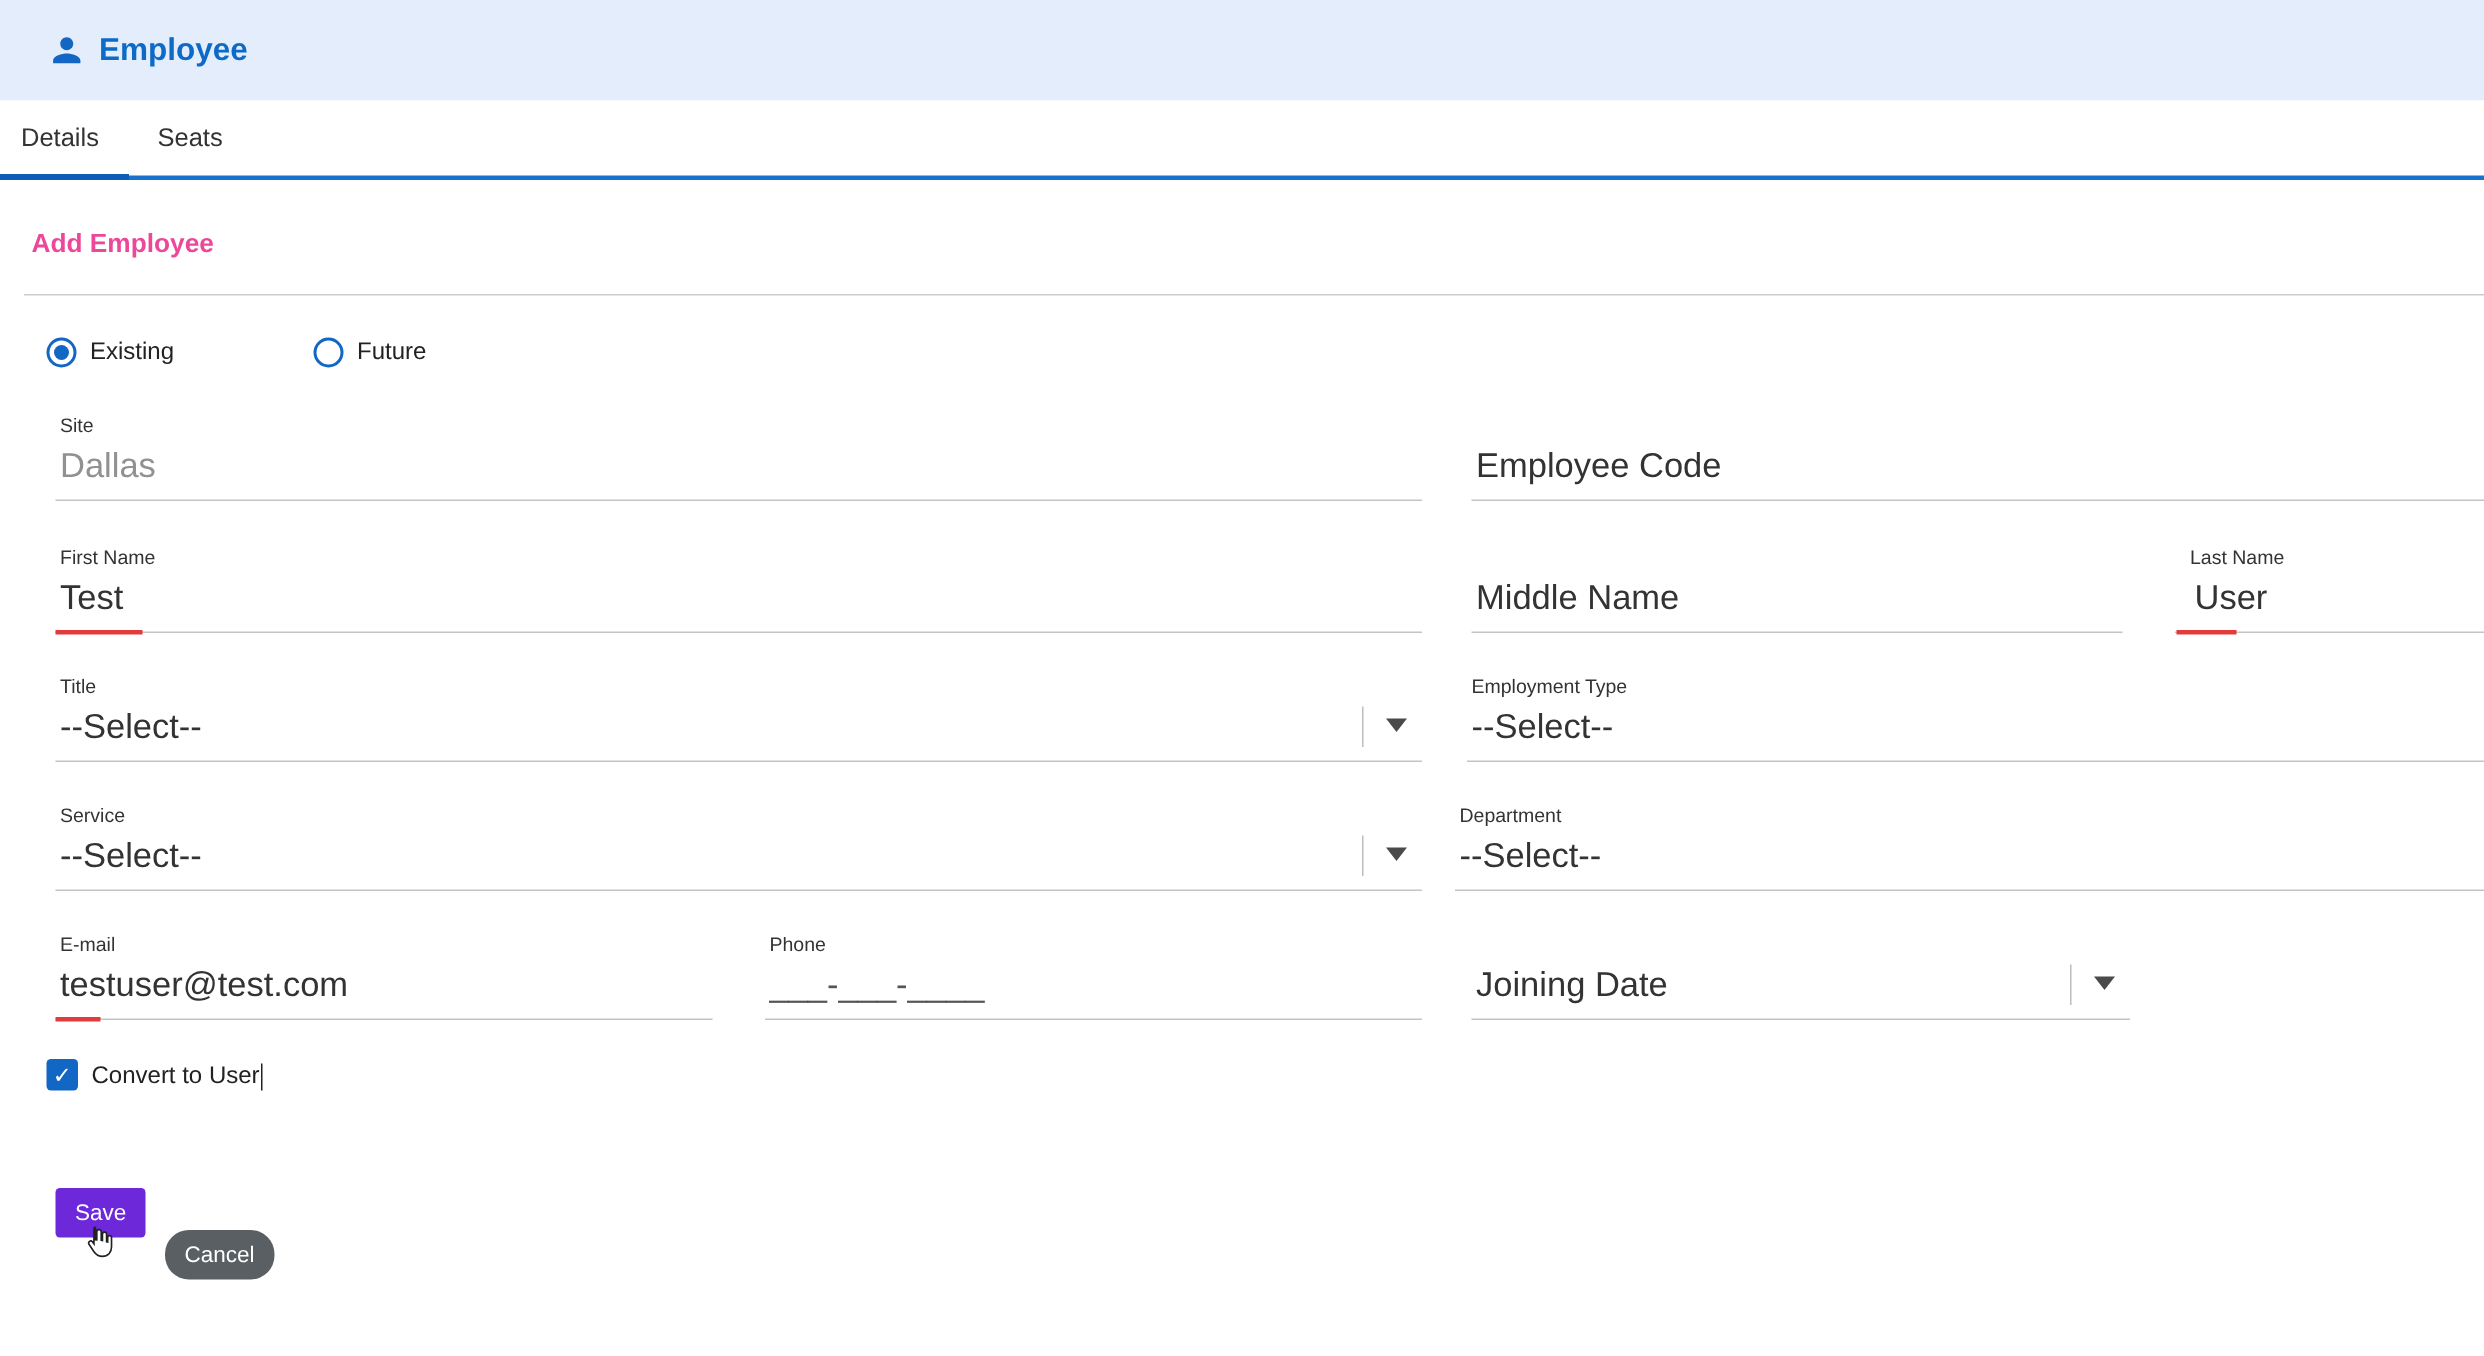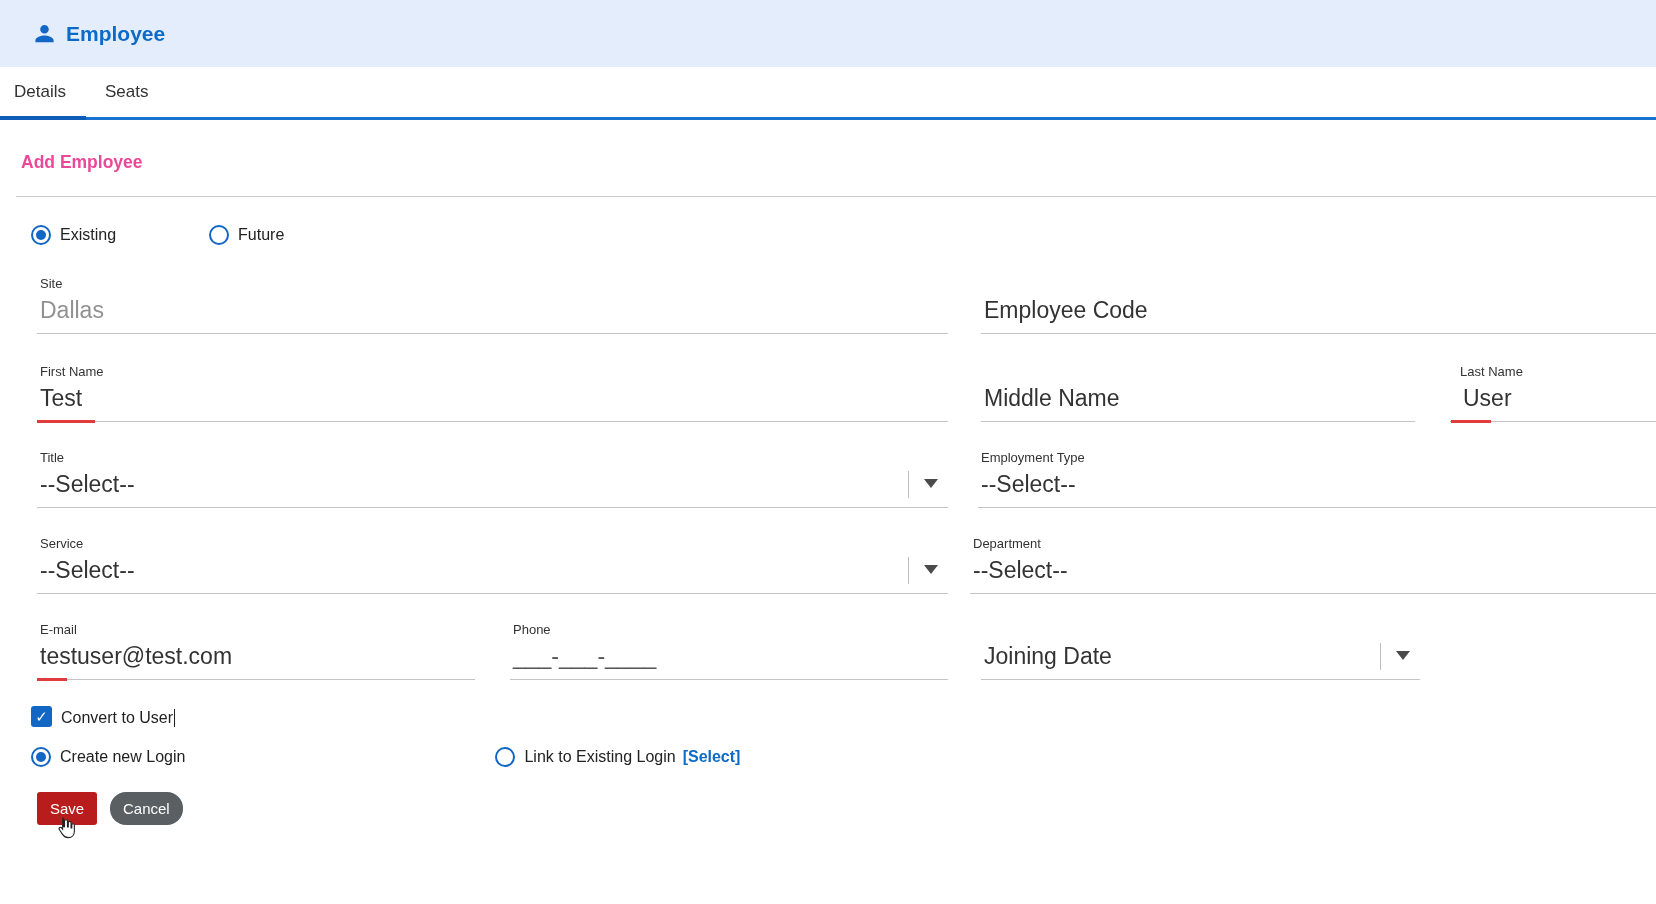--- a/index.html
+++ b/index.html
@@ -41,21 +41,21 @@
   .spacer { flex:1; }
   .dd { border-left:1px solid #bdbdbd; padding:1px 10px 3px 15px; align-self:stretch; display:flex; align-items:center; cursor:pointer; }
   .dd::after { content:""; width:0; height:0; border-left:7px solid transparent; border-right:7px solid transparent;
                border-top:9px solid #4a4a4a; }
   .red-mark { position:absolute; bottom:-1px; height:3px; background:#e23b3b; }
 
   
   .select-link { color:#0d6bc7; font-weight:bold; font-size:16px; margin-left:7px; cursor:pointer; }
   .btn { position:absolute; height:33px; border:none; border-radius:3px; color:#fff; font-size:15px;
          font-family:"Liberation Sans", sans-serif; padding:0 13px; cursor:pointer; }
-  .btn-save { left:37px; background:#b91c1c; }
+  .btn-save { left:37px; background:#6d28d9; }
   .btn-cancel { left:110px; background:#5a5f63; }
   .cursor-icon { position:absolute; left:54px; top:815px; }
 </style>
 </head>
 <body>
 
 <div class="app-header">
   <span style="display:inline-flex;">
     <svg width="23" height="23" viewBox="0 0 24 24">
         <path fill="#1266c4" d="M12 12c2.5 0 4.5-2 4.5-4.5S14.5 3 12 3 7.5 5 7.5 7.5 9.5 12 12 12zm0 2.2c-3.4 0-9.5 1.7-9.5 5V21h19v-1.8c0-3.3-6.1-5-9.5-5z"></path>
@@ -149,29 +149,22 @@
       <span class="dd"></span>
     </div>
   </div>
 
   <div class="radio-row" style="left:31px; top:586px;align-items:flex-end;">
     <span class="checkbox"></span>
     <span class="radio-label">Convert to User</span>
       <span class="caret"></span>
   </div>
 
-  <div class="radio-row" style="left:31px; top:627px;">
-    <span class="radio sel"></span>
-    <span class="radio-label">Create new Login</span>
-    <span class="radio" style="margin-left:310px;"></span>
-    <span class="radio-label">Link to Existing Login</span>
-    <span class="select-link">[Select]</span>
-  </div>
 
   <button class="btn btn-save" style="top:672px;">Save</button>
-  <button class="btn btn-cancel" style="top:672px;border-radius:16px;">Cancel</button>
+  <button class="btn btn-cancel" style="top:700px;border-radius:16px;">Cancel</button>
 </div>
 
 <span class="cursor-icon">
   <svg width="22" height="26" viewBox="0 0 24 26">
     <path d="M9 2.5c.9 0 1.6.7 1.6 1.6v7.2l.9.1V5.6c0-.9.7-1.6 1.6-1.6.9 0 1.6.7 1.6 1.6v6.2l.9.1V7.3c0-.9.7-1.5 1.5-1.5s1.5.7 1.5 1.5v5.6l.8.1V9.8c0-.8.6-1.4 1.4-1.4.8 0 1.4.6 1.4 1.4v6.9c0 3.8-2.6 6.8-6.6 6.8-3.2 0-4.8-1.4-6.3-3.6l-3.5-5.2c-.5-.7-.3-1.7.4-2.2.7-.5 1.6-.3 2.1.3l1.1 1.5V4.1c0-.9.7-1.6 1.6-1.6z" fill="#fff" stroke="#222" stroke-width="1.2"></path>
   </svg>
 </span>
 
 </body></html>

